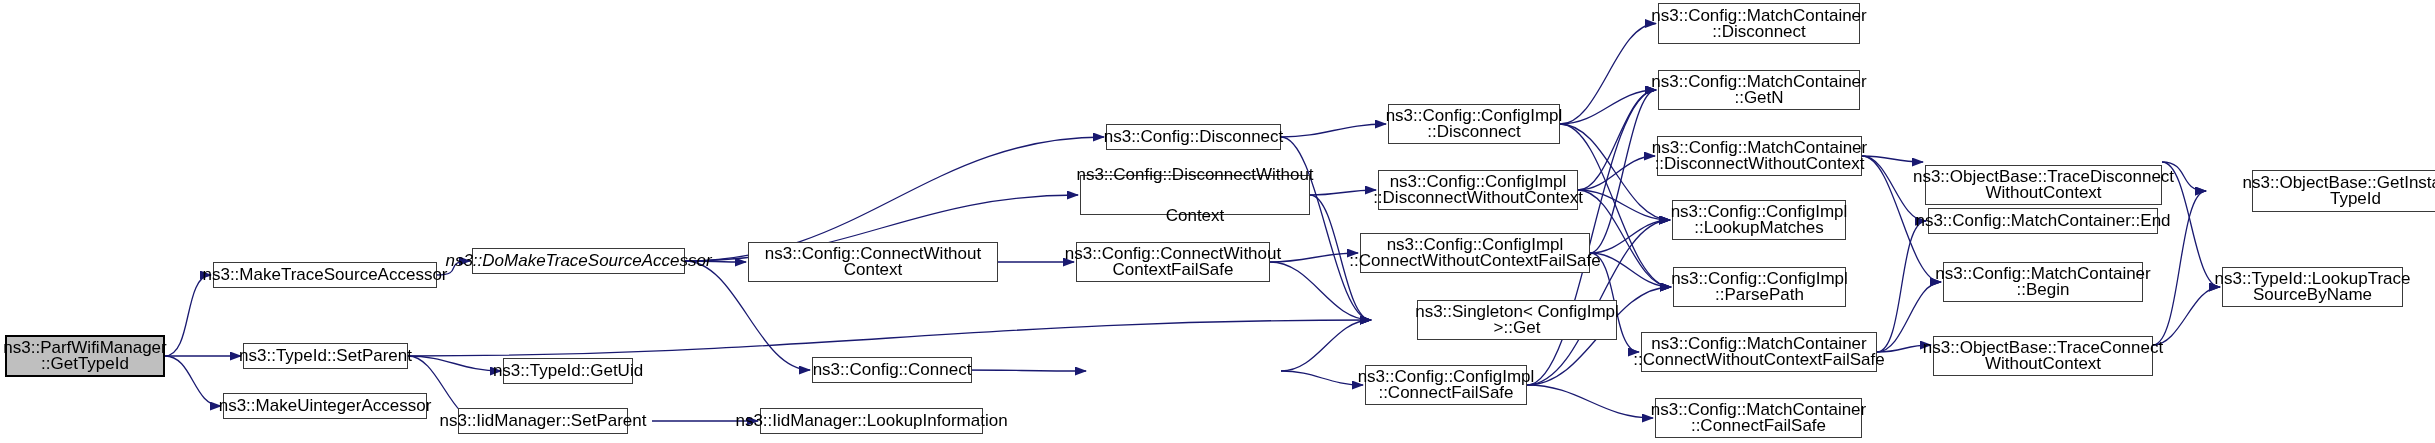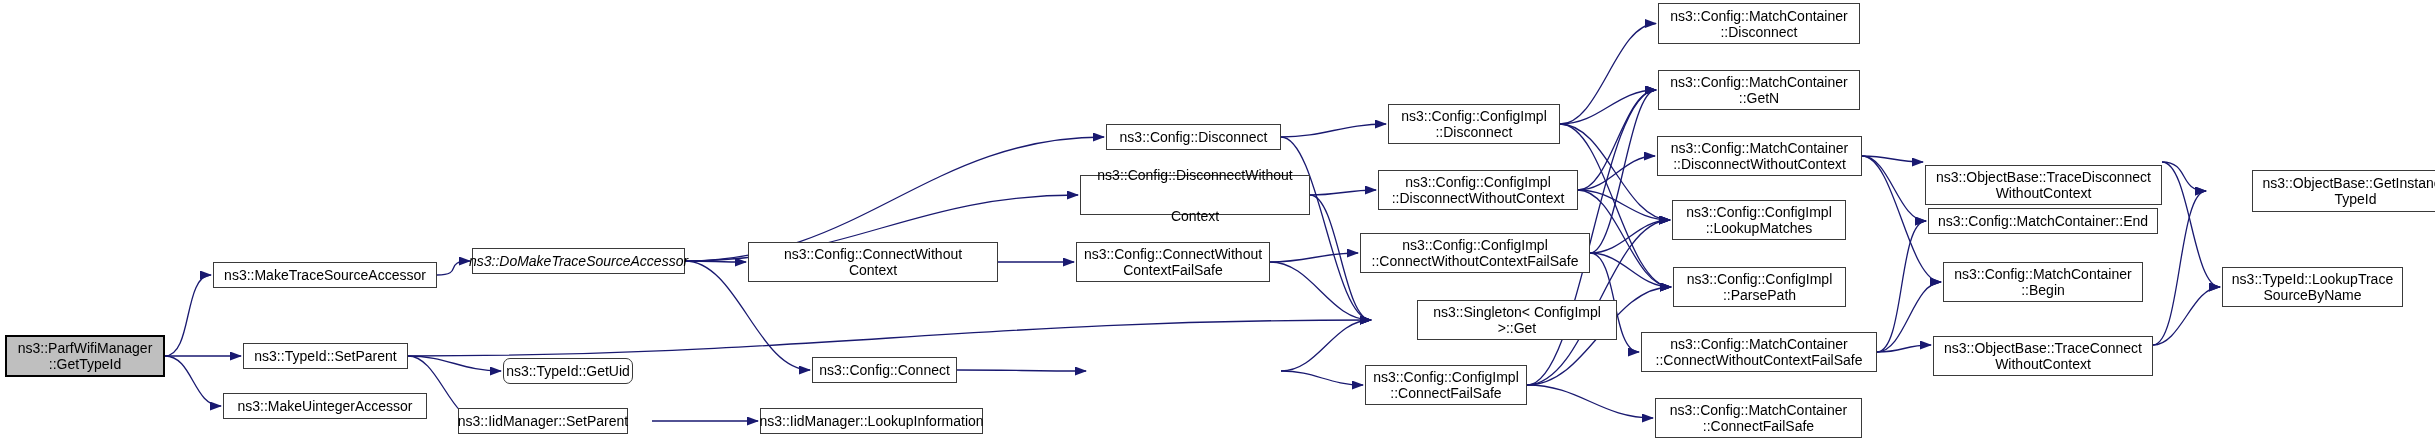--- a/index.html
+++ b/index.html
@@ -14,21 +14,21 @@
     position:absolute;left:0;top:0;width:2435px;height:443px;
     pointer-events:none;
   }
   .node{
     position:absolute;
     box-sizing:border-box;
     display:flex;flex-direction:column;justify-content:center;align-items:center;
     background:#ffffff;
     border:1px solid #3a3a3a;
     color:#000000;
-    font-size:14px;
+    font-size:17px;
     text-align:center;
     cursor:pointer;
   }
   .node span{display:block;white-space:nowrap;line-height:16px;padding:0 4px;}
   .node.highlighted{
     background:#bfbfbf;
     border:2px solid #000000;
     cursor:default;
     align-items:center;
   }
@@ -104,34 +104,34 @@
     </div>
     <div class="node" style="left: 243px; top: 343px; width: 165px; height: 26px;">
       <span>ns3::TypeId::SetParent</span>
     </div>
     <div class="node" style="left: 223px; top: 393px; width: 204px; height: 26px;">
       <span>ns3::MakeUintegerAccessor</span>
     </div>
     <div class="node" style="left: 472px; top: 248px; width: 213px; height: 26px; font-style: italic;">
       <span>ns3::DoMakeTraceSourceAccessor</span>
     </div>
-    <div class="node" style="left: 503px; top: 358px; width: 130px; height: 26px; border-radius: 7px;">
+    <div class="node" style="left: 503px; top: 358px; width: 130px; height: 26px;">
       <span>ns3::TypeId::GetUid</span>
     </div>
     <div class="node" style="left: 458px; top: 408px; width: 170px; height: 26px;">
       <span>ns3::IidManager::SetParent</span>
     </div>
     <div class="node" style="left: 760px; top: 408px; width: 223px; height: 26px;">
       <span>ns3::IidManager::LookupInformation</span>
     </div>
     <div class="node" style="left: 748px; top: 242px; width: 250px; height: 40px;">
       <span>ns3::Config::ConnectWithout</span>
       <span>Context</span>
     </div>
-    <div class="node" style="left: 812px; top: 357px; width: 145px; height: 26px;">
+    <div class="node" style="left: 812px; top: 357px; width: 160px; height: 26px;">
       <span>ns3::Config::Connect</span>
     </div>
     <div class="node" style="left: 1106px; top: 124px; width: 175px; height: 26px;">
       <span>ns3::Config::Disconnect</span>
     </div>
     <div class="node" style="left: 1080px; top: 175px; width: 230px; height: 40px; gap: 25px;">
       <span>ns3::Config::DisconnectWithout</span>
       <span>Context</span>
     </div>
     <div class="node" style="left: 1076px; top: 242px; width: 194px; height: 40px;">

